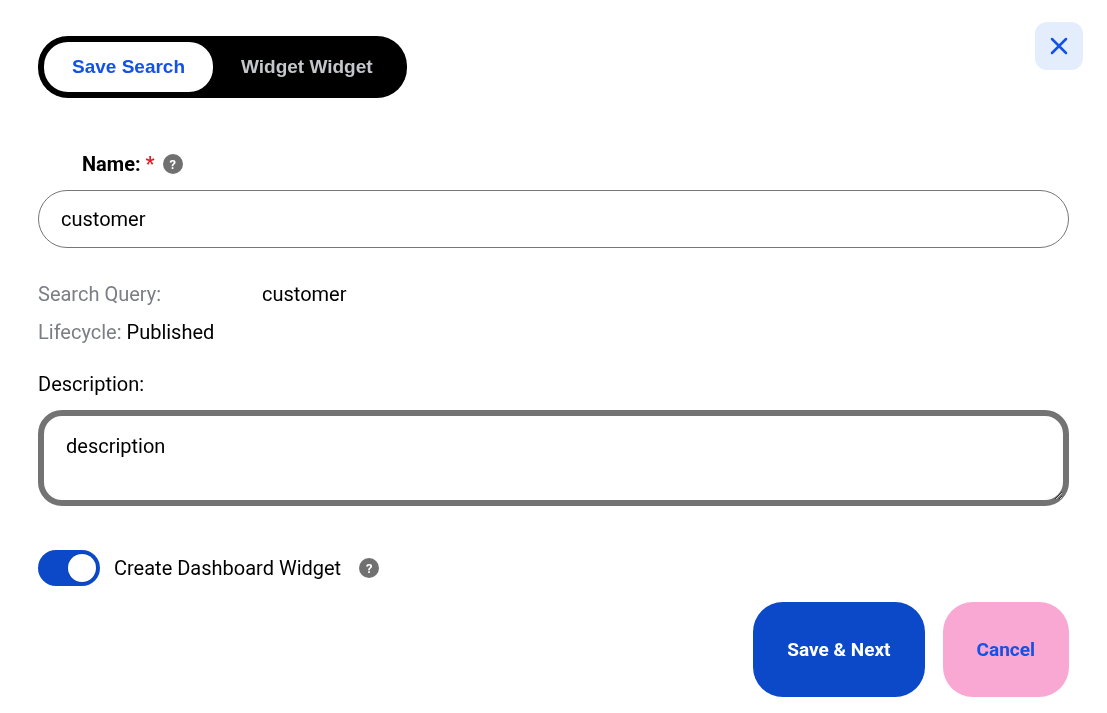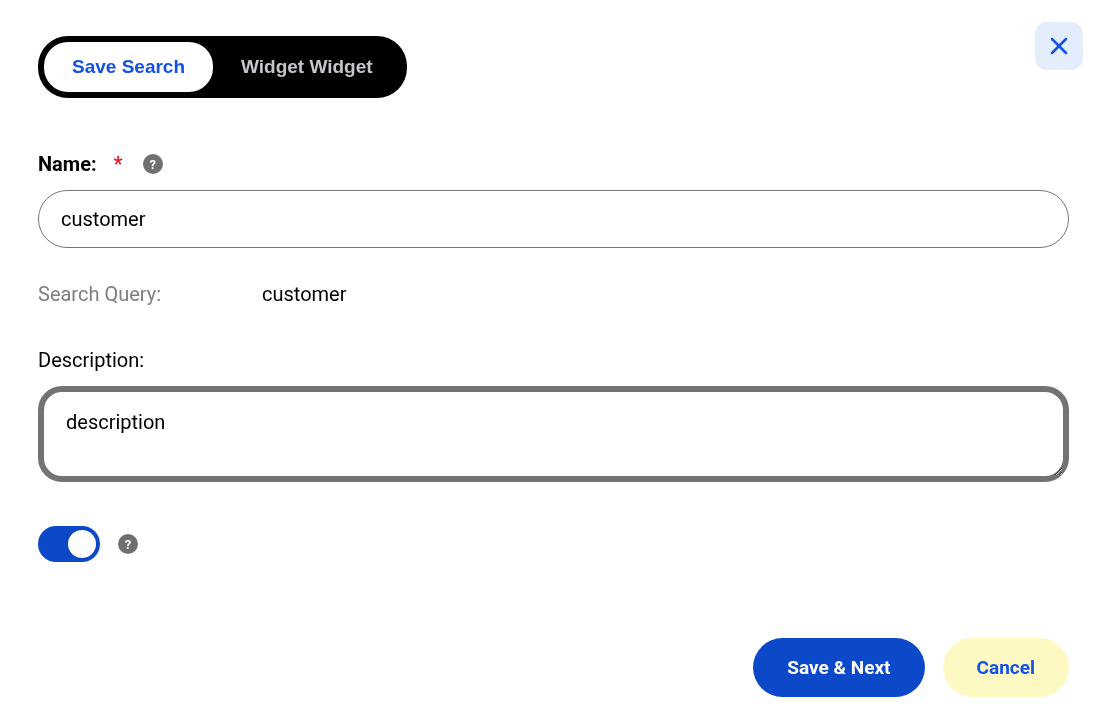--- a/index.html
+++ b/index.html
@@ -53,22 +53,23 @@
       cursor: pointer;
       color: #c3c6ca;
     }
     .tab.active {
       background: #fff;
       color: #1451e6;
     }
     .field-label-row {
       display: flex;
       align-items: center;
-      gap: 16px;
+      gap: 4px;
       margin-bottom: 14px;
+      margin-left: 44px;
     }
     .field-label {
       font-size: 20px;
       font-weight: 700;
       color: #000;
     }
     .required {
       color: #e01b24;
       font-size: 20px;
       font-weight: 700;
@@ -167,33 +168,33 @@
     }
     .footer-buttons {
       position: absolute;
       bottom: 16px;
       right: 38px;
       display: flex;
       gap: 18px;
     }
     .btn {
       border: none;
-      padding: 18px 34px;
+      padding: 36px 34px;
       border-radius: 30px;
       font-size: 19px;
       font-weight: 700;
       cursor: pointer;
       font-family: inherit;
     }
     .btn-primary {
       background: #0b49c9;
       color: #fff;
     }
     .btn-secondary {
-      background: #fef9c3;
+      background: #f9a8d4;
       color: #1451e6;
     }
   </style>
 </head>
 <body>
 
 
 
 <button class="close-btn">
   <svg viewBox="0 0 24 24" fill="none">
@@ -212,30 +213,34 @@
   <span class="help-icon">?</span>
 </div>
 <input type="text" class="text-input" value="customer" style="">
 
 <div class="meta-rows">
   <div class="meta-row">
     <span class="meta-label">Search Query:</span>
     <span class="meta-value-combined">customer</span>
   </div>
   <div class="meta-row">
+    <span>
+      <span class="meta-value-prefix">Lifecycle: </span><span class="meta-value-combined">Published</span>
+    </span>
   </div>
 </div>
 
 <div class="description-label">Description:</div>
 <textarea class="textarea-input" style="">description</textarea>
 
 <div class="toggle-row">
   <button class="toggle">
     <span class="toggle-knob"></span>
   </button>
+  <span class="toggle-label">Create Dashboard Widget</span>
   <span class="help-icon">?</span>
 </div>
 
 <div class="footer-buttons">
   <button class="btn btn-primary">Save &amp; Next</button>
   <button class="btn btn-secondary">Cancel</button>
 </div>
 
 
 

